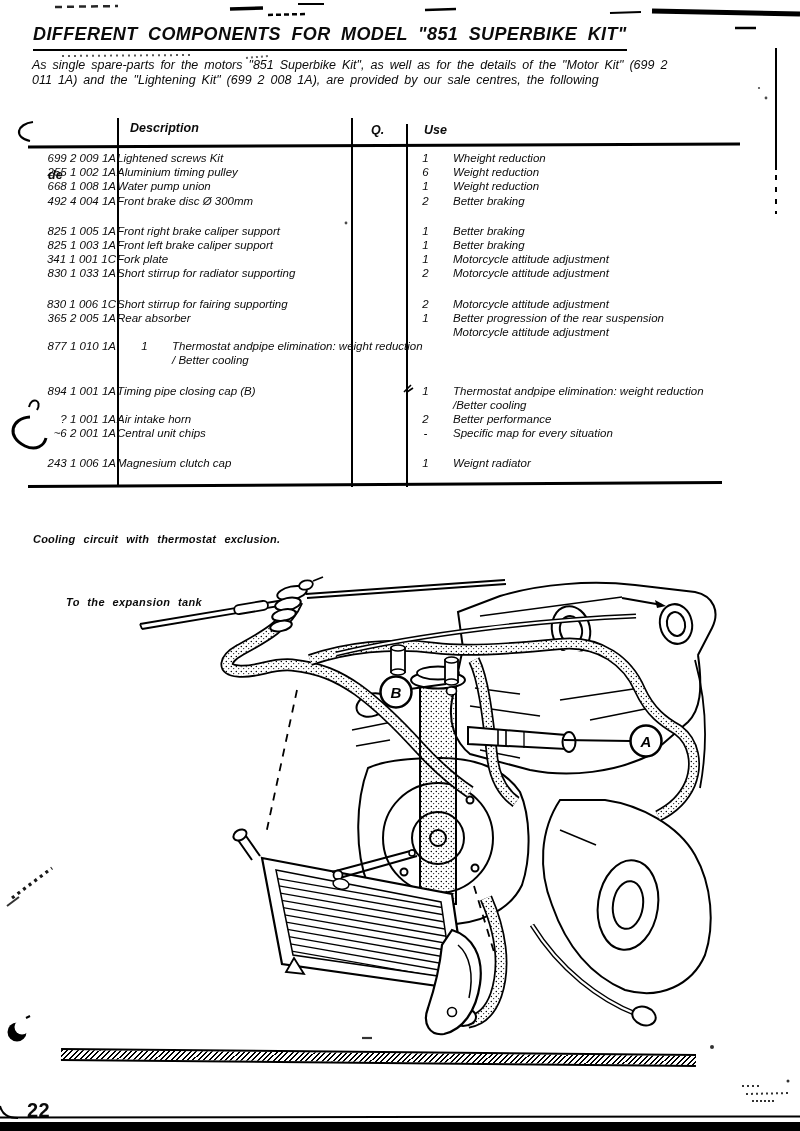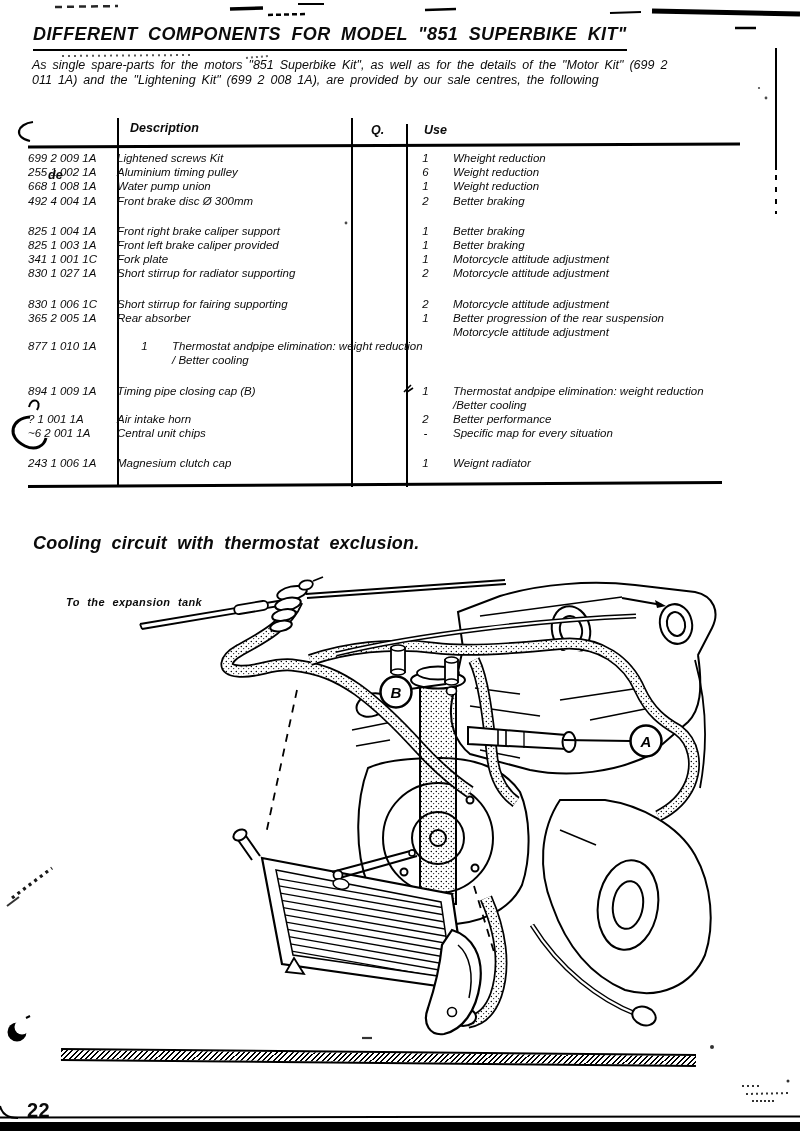--- a/index.html
+++ b/index.html
@@ -20,26 +20,26 @@
     line-height:14.7px;word-spacing:2.5px;white-space:nowrap;}
 
   .hdr{font-style:italic;font-weight:bold;font-size:12.5px;white-space:nowrap;}
   .vline{background:#000;width:1.6px;}
   .rule{background:#000;}
 
   #rows{left:28px;top:151px;width:694px;}
   .tgroup{margin-bottom:16px;}
   .trow{display:flex;font-style:italic;font-size:11.5px;line-height:14.2px;white-space:nowrap;}
   .tcell{box-sizing:border-box;}
-  .c-code{width:89px;padding-right:7px;}
+  .c-code{width:89px;text-align:right;padding-right:1px;}
   .c-desc{width:281px;}
   .c-qty{width:55px;text-align:center;}
   .c-use{flex:1;}
 
-  #section-heading{left:33px;top:533px;font-style:italic;font-weight:bold;font-size:18px;
+  #section-heading{left:33px;top:533px;font-style:italic;font-weight:bold;font-size:11px;
     word-spacing:5px;letter-spacing:.2px;white-space:nowrap;}
   #expansion-label{left:66px;top:596px;font-style:italic;font-weight:bold;font-size:11px;
     word-spacing:4px;letter-spacing:.4px;white-space:nowrap;}
 
   #pagenum{left:27px;top:1099px;font-weight:bold;font-size:20px;letter-spacing:.5px;}
   #hatch{
     left:61px;top:1048px;width:635px;height:9px;
     border-top:2.5px solid #000;border-bottom:2.5px solid #000;
     background:repeating-linear-gradient(135deg,#000 0 1.4px,#fff 1.4px 3.8px);
     transform:rotate(0.55deg);transform-origin:left center;
@@ -324,45 +324,45 @@
         <div class="tcell c-code">492 4 004 1A</div>
         <div class="tcell c-desc">Front brake disc Ø 300mm</div>
         <div class="tcell c-qty">2</div>
         <div class="tcell c-use">
           <div>Better braking</div>
         </div>
       </div>
     </div>
     <div class="tgroup">
       <div class="trow">
-        <div class="tcell c-code">825 1 004 1A</div>
+        <div class="tcell c-code">825 1 005 1A</div>
         <div class="tcell c-desc">Front right brake caliper support</div>
         <div class="tcell c-qty">1</div>
         <div class="tcell c-use">
           <div>Better braking</div>
         </div>
       </div>
       <div class="trow">
         <div class="tcell c-code">825 1 003 1A</div>
-        <div class="tcell c-desc">Front left brake caliper provided</div>
+        <div class="tcell c-desc">Front left brake caliper support</div>
         <div class="tcell c-qty">1</div>
         <div class="tcell c-use">
           <div>Better braking</div>
         </div>
       </div>
       <div class="trow">
         <div class="tcell c-code">341 1 001 1C</div>
         <div class="tcell c-desc">Fork plate</div>
         <div class="tcell c-qty">1</div>
         <div class="tcell c-use">
           <div>Motorcycle attitude adjustment</div>
         </div>
       </div>
       <div class="trow">
-        <div class="tcell c-code">830 1 027 1A</div>
+        <div class="tcell c-code">830 1 033 1A</div>
         <div class="tcell c-desc">Short stirrup for radiator supporting</div>
         <div class="tcell c-qty">2</div>
         <div class="tcell c-use">
           <div>Motorcycle attitude adjustment</div>
         </div>
       </div>
     </div>
     <div class="tgroup">
       <div class="trow">
         <div class="tcell c-code">830 1 006 1C</div>
@@ -385,21 +385,21 @@
         <div class="tcell c-code">877 1 010 1A</div>
         <div class="tcell c-qty">1</div>
         <div class="tcell c-use">
           <div>Thermostat andpipe elimination: weight reduction</div>
           <div>/ Better cooling</div>
         </div>
       </div>
     </div>
     <div class="tgroup">
       <div class="trow">
-        <div class="tcell c-code">894 1 009 1A</div>
+        <div class="tcell c-code">894 1 001 1A</div>
         <div class="tcell c-desc">Timing pipe closing cap (B)</div>
         <div class="tcell c-qty">1</div>
         <div class="tcell c-use">
           <div>Thermostat andpipe elimination: weight reduction</div>
           <div>/Better cooling</div>
         </div>
       </div>
       <div class="trow">
         <div class="tcell c-code">? 1 001 1A</div>
         <div class="tcell c-desc">Air intake horn</div>

